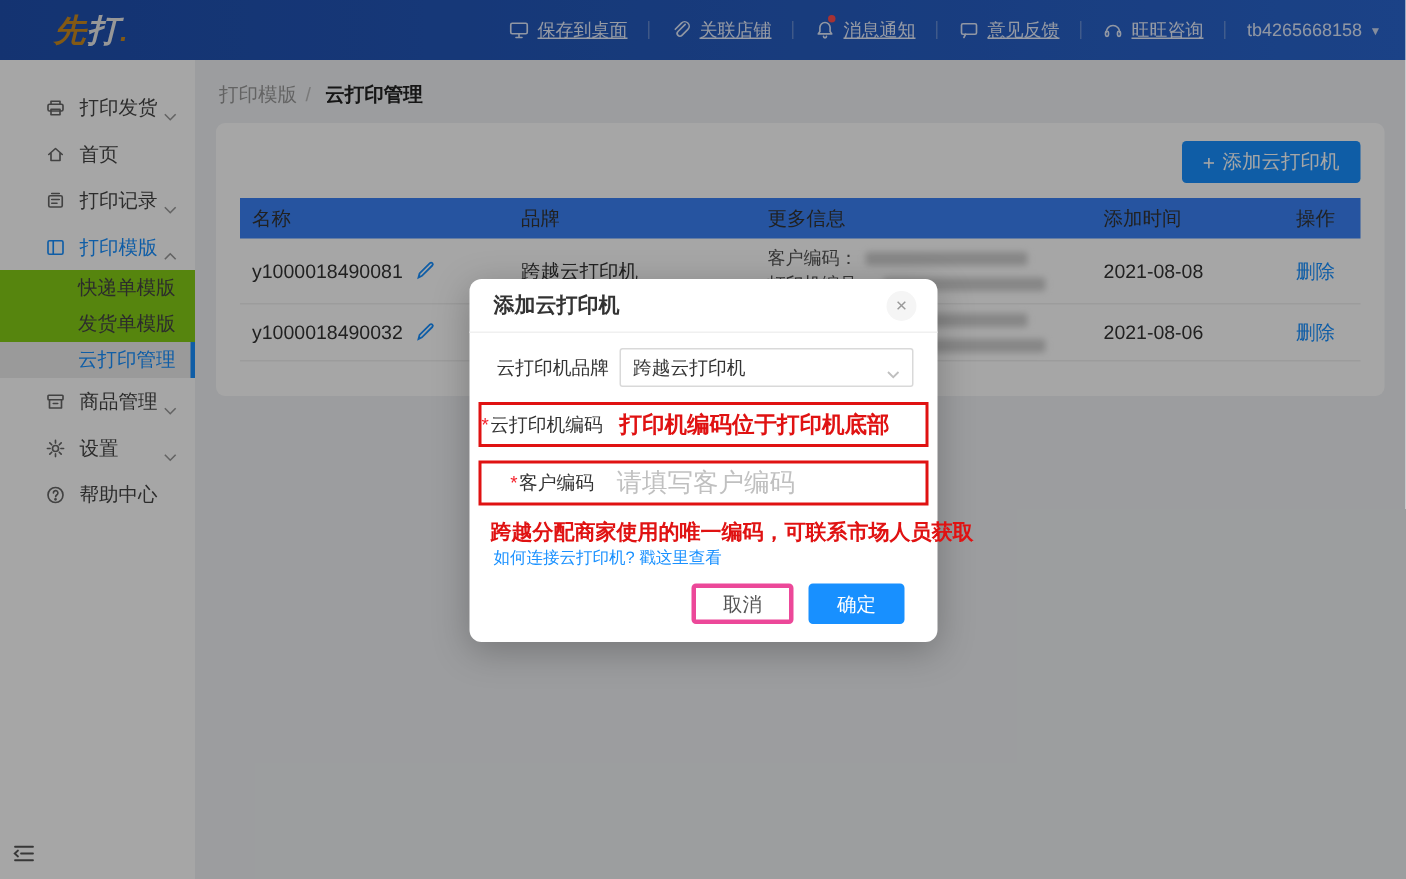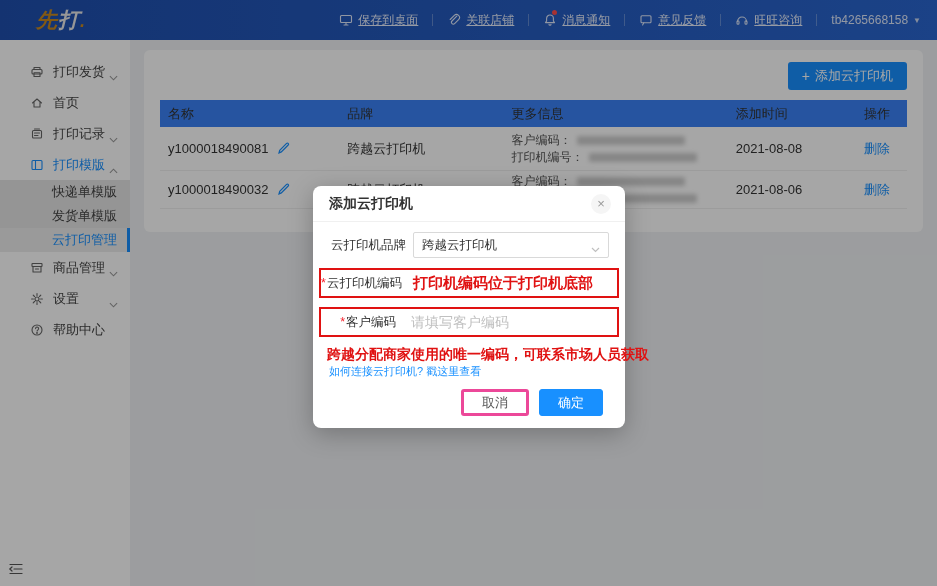--- a/index.html
+++ b/index.html
@@ -33,21 +33,21 @@
   .menu { padding-top:16px; }
   .mitem { height:31px; display:flex; align-items:center; padding-left:30px; gap:9px;
     color:#444; cursor:pointer; font-size:13px; position:relative; }
   .mitem .micon { width:14px; height:14px; color:#666; flex:0 0 14px; }
   .mitem .micon svg { width:14px; height:14px; stroke:currentColor; fill:none;
     stroke-width:1.1; stroke-linecap:round; stroke-linejoin:round; }
   .mitem .arrow { position:absolute; right:12px; width:9px; height:6px; color:#999; }
   .mitem .arrow svg { width:9px; height:6px; stroke:currentColor; fill:none; stroke-width:1.2; }
   .mitem.active { color:#1890ff; }
   .mitem.active .micon { color:#1890ff; }
-  .submenu { background:#e5e5e5; }
+  .submenu { background:#84cc16; }
   .sitem { height:24px; display:flex; align-items:center; padding-left:52px; color:#444;
     cursor:pointer; font-size:13px; position:relative; }
   .sitem.selected { background:#ededed; color:#1890ff; }
   .sitem.selected::after { content:""; position:absolute; right:0; top:0; bottom:0;
     width:3px; background:#1890ff; }
   .fold { position:absolute; left:8px; bottom:10px; width:16px; height:14px; color:#555; cursor:pointer; }
   .fold svg { width:16px; height:14px; stroke:currentColor; fill:none; stroke-width:1.2; stroke-linecap:round; }
 
   
   .content { position:absolute; top:40px; left:130px; right:0; bottom:0; background:#f0f2f5; }
@@ -92,21 +92,21 @@
   .req { color:#f5222d; margin-right:1px; }
   .fselect { flex:1; height:26px; border:1px solid #d9d9d9; border-radius:2px;
     display:flex; align-items:center; padding:0 8px; font-size:12.5px; color:#333; cursor:pointer; }
   .fselect .sv { flex:1; }
   .chev { width:9px; height:6px; color:#bfbfbf; }
   .chev svg { width:9px; height:6px; stroke:currentColor; fill:none; stroke-width:1.2; }
   .red-row { border:2px solid #e01212; margin:0 0 9px 0; display:flex; align-items:center;
     height:30px; }
   .red-row .flabel { flex:0 0 82px; width:82px; }
   .ann-text { font-size:15px; font-weight:bold; color:#e01212; padding-left:10px; white-space:nowrap; }
-  .finput { flex:1; height:24px; border:none; outline:none; font-size:14px; color:#333;
+  .finput { flex:1; height:24px; border:none; outline:none; font-size:17px; color:#333;
     padding:0 8px; background:transparent; }
   .finput::placeholder { color:#c0c0c0; }
   .note { font-size:14px; font-weight:bold; color:#e01212; margin:2px 0 0 8px; line-height:17px;
     white-space:nowrap; }
   .helplink { font-size:11px; color:#1890ff; margin:1px 0 0 10px; cursor:pointer; }
   .m-foot { display:flex; justify-content:flex-end; gap:10px; padding:10px 16px 0 0; }
   .btn { height:27px; border-radius:3px; font-size:13px; padding:0 18px; cursor:pointer; }
   .btn-cancel { background:#fff; border:3px solid #ec4899; color:#555; }
   .btn-ok { background:#1890ff; border:1px solid #1890ff; color:#fff; }
 </style>
@@ -284,20 +284,25 @@
       </div>
     </div>
     <div class="fold">
       <svg viewBox="0 0 16 14">
           <path d="M2 2.5h12M6 7h8M2 11.5h12M4 5l-2.2 2L4 9"></path>
         </svg>
     </div>
   </div>
 
   <div class="content">
+    <div class="crumb">
+      <span>打印模版</span>
+      <span class="sep">/</span>
+      <span class="cur">云打印管理</span>
+    </div>
 
     <div class="card">
       <div class="card-top">
         <button class="btn-add">
           <span class="plus">+</span>
           <span>添加云打印机</span>
         </button>
       </div>
 
       <div class="tbl">

